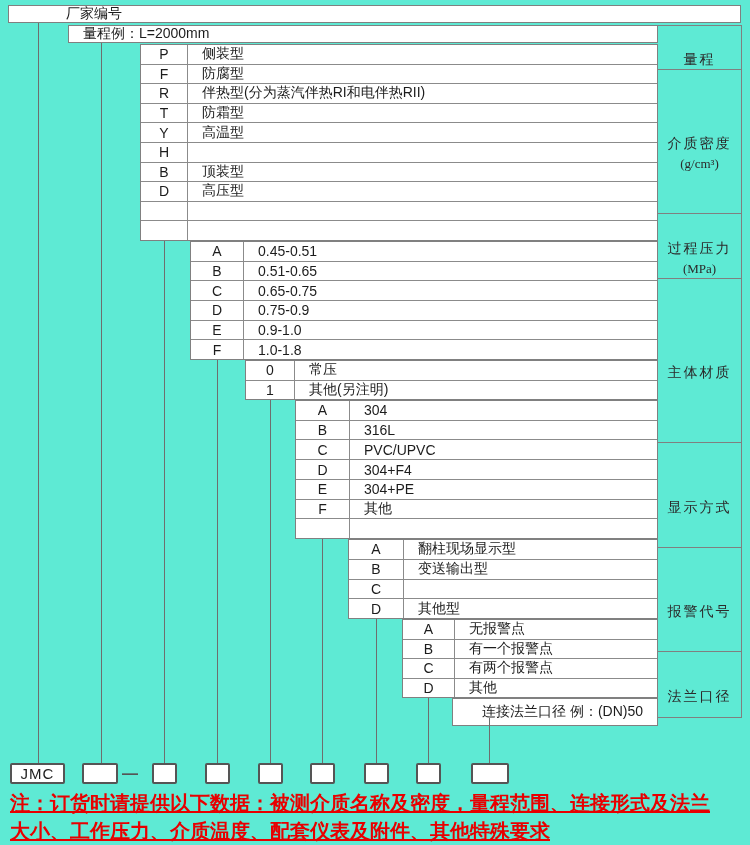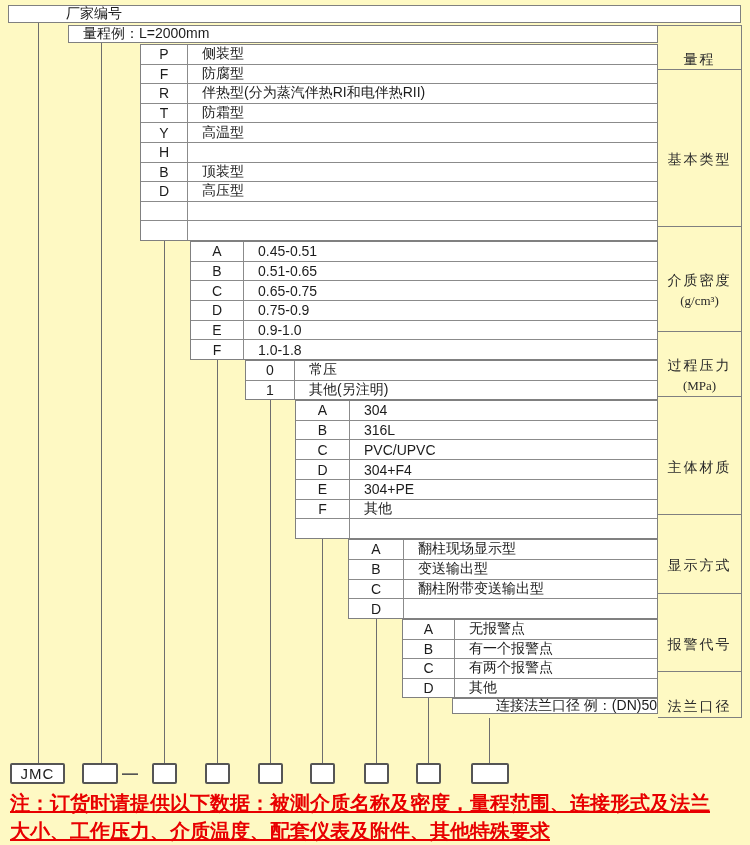--- a/index.html
+++ b/index.html
@@ -1,17 +1,17 @@
 <!DOCTYPE html>
 <html><head>
 <meta charset="utf-8">
 <style>
   html,body { margin:0; padding:0; background:#ffffff; }
   #page {
-    position:relative; width:750px; height:845px; background:#fef9c3;
+    position:relative; width:750px; height:845px; background:#5eead4;
     font-family:"Liberation Sans", sans-serif; color:#1c1c1c; overflow:hidden;
   }
   .box { position:absolute; box-sizing:border-box; border:1px solid #808080; background:#fff; }
   .hdr-text { display:flex; align-items:center; font-size:14px; }
   
   .table { position:absolute; box-sizing:border-box; border:1px solid #808080;
            display:flex; flex-direction:column; background:#fff; }
   .trow { flex:1; display:flex; border-bottom:1px solid #8b8b8b; min-height:0; }
   .trow:last-child { border-bottom:none; }
   .tcode { width:var(--codew); border-right:1px solid #8b8b8b; display:flex;
@@ -163,24 +163,24 @@
       <div class="trow">
         <div class="tcode">A</div>
         <div class="tdesc">翻柱现场显示型</div>
       </div>
       <div class="trow">
         <div class="tcode">B</div>
         <div class="tdesc">变送输出型</div>
       </div>
       <div class="trow">
         <div class="tcode">C</div>
-        <div class="tdesc">翻柱附带变送输出型</div>
-      </div>
-      <div class="trow">
-        <div class="tcode">D</div>
+      </div>
+      <div class="trow">
+        <div class="tcode">D</div>
+        <div class="tdesc">其他型</div>
       </div>
     </div>
   <div class="table" style="left:402px; top:619px; width:256px; height:79px; --codew:51px;">
       <div class="trow">
         <div class="tcode">A</div>
         <div class="tdesc">无报警点</div>
       </div>
       <div class="trow">
         <div class="tcode">B</div>
         <div class="tdesc">有一个报警点</div>
@@ -188,30 +188,27 @@
       <div class="trow">
         <div class="tcode">C</div>
         <div class="tdesc">有两个报警点</div>
       </div>
       <div class="trow">
         <div class="tcode">D</div>
         <div class="tdesc">其他</div>
       </div>
     </div>
 
-  <div class="box hdr-text" style="left:452px; top:698px; width:206px; height:16px; padding-left:29px;justify-content:flex-end;">
+  <div class="box hdr-text" style="left:452px; top:698px; width:206px; height:28px; padding-left:29px;">
     <span>连接法兰口径 例：(DN)50</span>
   </div>
 
   <div id="label-col">
     <div class="rlabel" style="height:19px;">
       <span>量程</span>
-    </div>
-    <div class="rlabel" style="height:197px;">
-      <span>基本类型</span>
     </div>
     <div class="rlabel" style="height:119px;">
       <span>介质密度</span>
       <span class="sub">(g/cm³)</span>
     </div>
     <div class="rlabel" style="height:40px;">
       <span>过程压力</span>
       <span class="sub">(MPa)</span>
     </div>
     <div class="rlabel" style="height:139px;">

